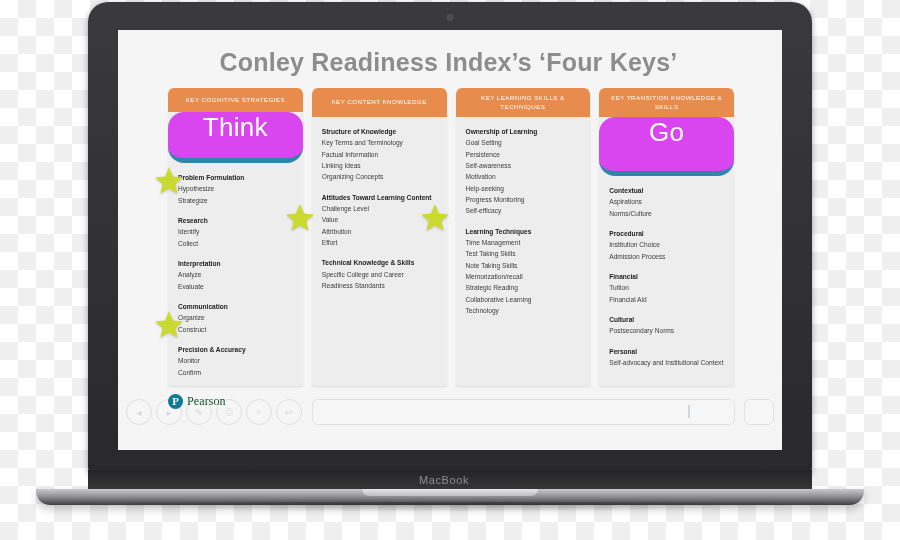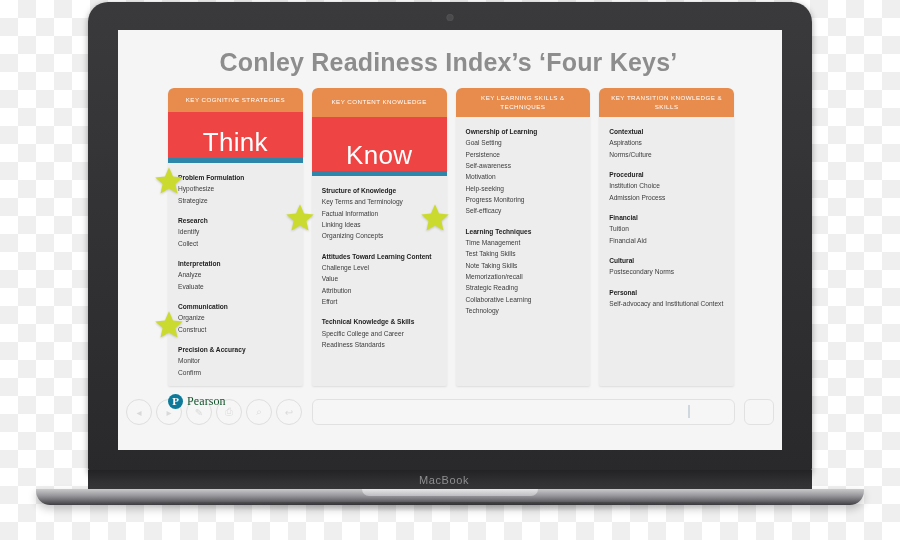--- a/index.html
+++ b/index.html
@@ -91,24 +91,25 @@
     background:#e88c4d;
     color:#ffffff;
     height:29px;
     display:flex;align-items:center;justify-content:center;
     text-align:center;
     font-size:6.2px;letter-spacing:.45px;line-height:1.45;
     padding:0 4px;
     border-radius:5px 5px 0 0;
   }
   .col-blue{
-    background:#ef4444;
+    background:#d946ef;
     height:54px;
-    display:flex;align-items:flex-end;justify-content:center;
+    display:flex;align-items:flex-start;justify-content:center;
     border-bottom:5px solid #2f86ab;
+    border-radius:16px;
   }
   .col-blue span{
     color:#ffffff;font-size:26px;font-weight:400;letter-spacing:.3px;
   }
   .col-body{
     flex:1;background:#ededed;
     padding:9px 10px 8px 10px;
     font-size:6.6px;line-height:1.72;color:#333333;
   }
   .grp{margin-bottom:9px;}
@@ -218,23 +219,20 @@
               <div class="grp">
                 <div class="grp-title">Precision &amp; Accuracy</div>
                 <div class="grp-item">Monitor</div>
                 <div class="grp-item">Confirm</div>
               </div>
             </div>
           </div>
 
           <div class="col">
             <div class="col-orange">KEY CONTENT KNOWLEDGE</div>
-            <div class="col-blue">
-              <span>Know</span>
-            </div>
             <div class="col-body">
               <div class="grp">
                 <div class="grp-title">Structure of Knowledge</div>
                 <div class="grp-item">Key Terms and Terminology</div>
                 <div class="grp-item">Factual Information</div>
                 <div class="grp-item">Linking Ideas</div>
                 <div class="grp-item">Organizing Concepts</div>
               </div>
               <div class="grp">
                 <div class="grp-title">Attitudes Toward Learning Content</div>
@@ -271,20 +269,23 @@
                 <div class="grp-item">Memorization/recall</div>
                 <div class="grp-item">Strategic Reading</div>
                 <div class="grp-item">Collaborative Learning</div>
                 <div class="grp-item">Technology</div>
               </div>
             </div>
           </div>
 
           <div class="col">
             <div class="col-orange">KEY TRANSITION KNOWLEDGE &amp; SKILLS</div>
+            <div class="col-blue">
+              <span>Go</span>
+            </div>
             <div class="col-body">
               <div class="grp">
                 <div class="grp-title">Contextual</div>
                 <div class="grp-item">Aspirations</div>
                 <div class="grp-item">Norms/Culture</div>
               </div>
               <div class="grp">
                 <div class="grp-title">Procedural</div>
                 <div class="grp-item">Institution Choice</div>
                 <div class="grp-item">Admission Process</div>

